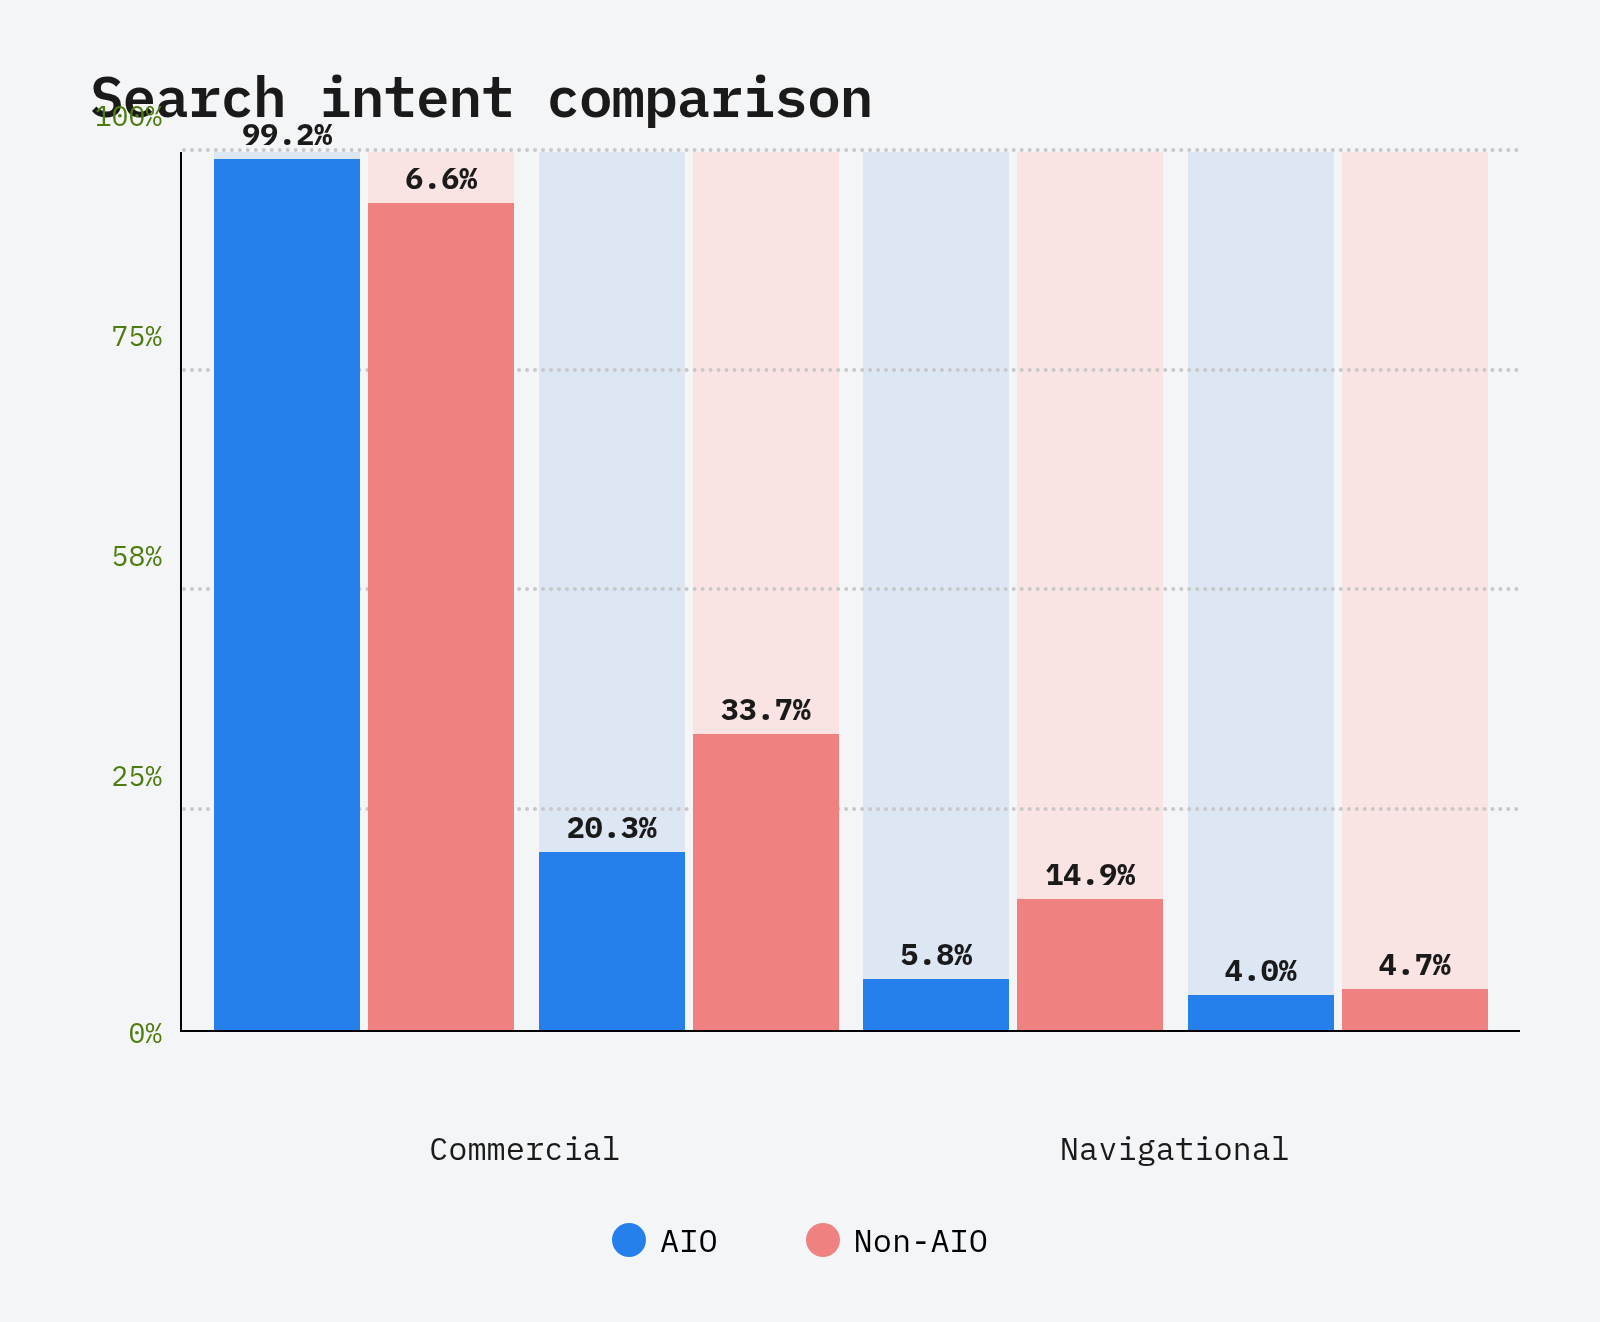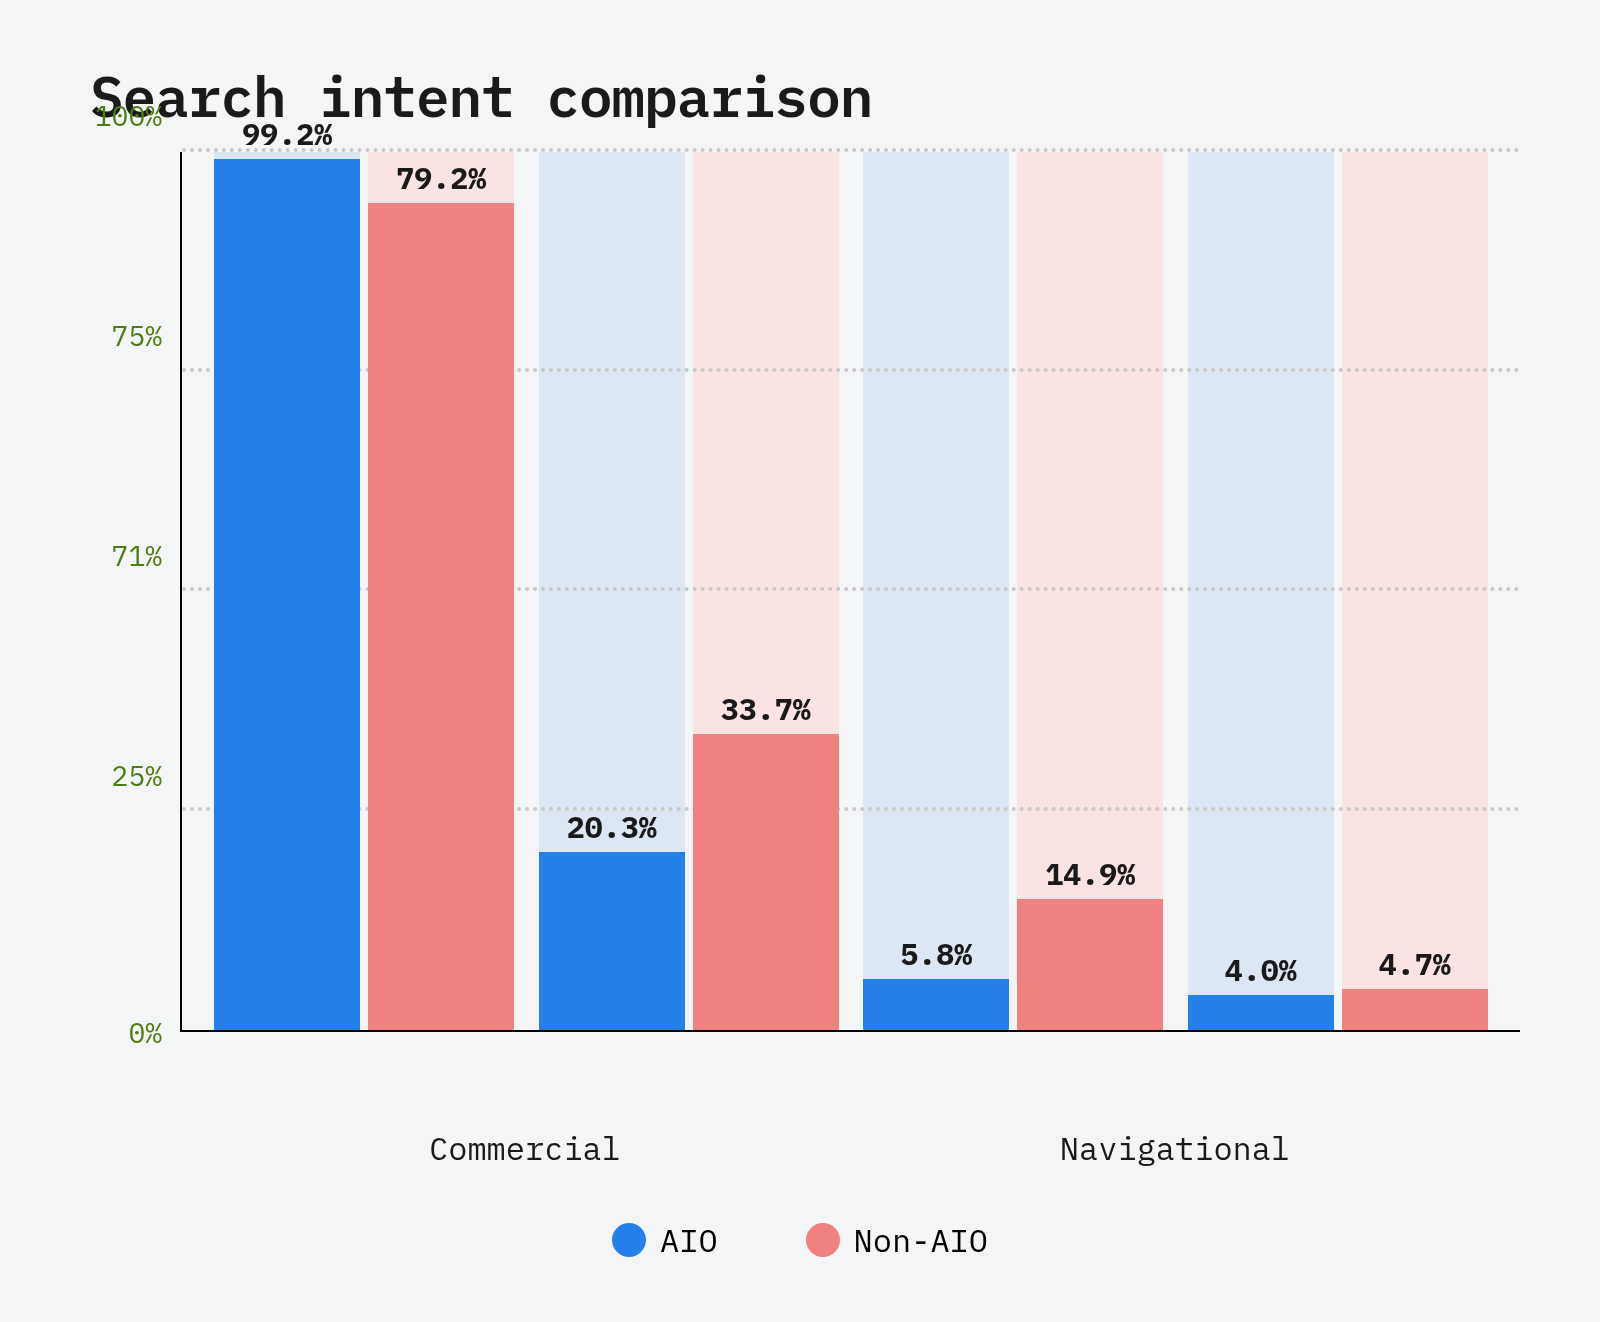--- a/index.html
+++ b/index.html
@@ -131,42 +131,42 @@
 </style>
 </head>
 <body>
 
 <h1 class="title">Search intent comparison</h1>
 
 <div class="chart-wrap">
   <div class="y-axis">
     <div class="y-tick" style="bottom:0%;transform:translateY(50%)">0%</div>
     <div class="y-tick" style="bottom:25%">25%</div>
-    <div class="y-tick" style="bottom:50%">71%</div>
+    <div class="y-tick" style="bottom:50%">58%</div>
     <div class="y-tick" style="bottom:75%">75%</div>
     <div class="y-tick" style="bottom:100%">100%</div>
   </div>
 
   <div class="plot">
     <div class="grid-line" style="bottom:25%"></div>
     <div class="grid-line" style="bottom:50%"></div>
     <div class="grid-line" style="bottom:75%"></div>
     <div class="grid-line" style="bottom:100%"></div>
 
     <div class="groups" id="groups">
         <div class="group">
           <div class="bar-slot">
             <div class="bar-bg aio"></div>
             <div class="bar-fg aio" style="height: 99.2%;"></div>
             <div class="bar-label" style="bottom: calc(99.2% + 6px);">99.2%</div>
           </div>
           <div class="bar-slot">
             <div class="bar-bg nonaio"></div>
             <div class="bar-fg nonaio" style="height: 94.2%;"></div>
-            <div class="bar-label" style="bottom: calc(94.2% + 6px);">79.2%</div>
+            <div class="bar-label" style="bottom: calc(94.2% + 6px);">6.6%</div>
           </div>
         </div>
         <div class="group">
           <div class="bar-slot">
             <div class="bar-bg aio"></div>
             <div class="bar-fg aio" style="height: 20.3%;"></div>
             <div class="bar-label" style="bottom: calc(20.3% + 6px);">20.3%</div>
           </div>
           <div class="bar-slot">
             <div class="bar-bg nonaio"></div>

